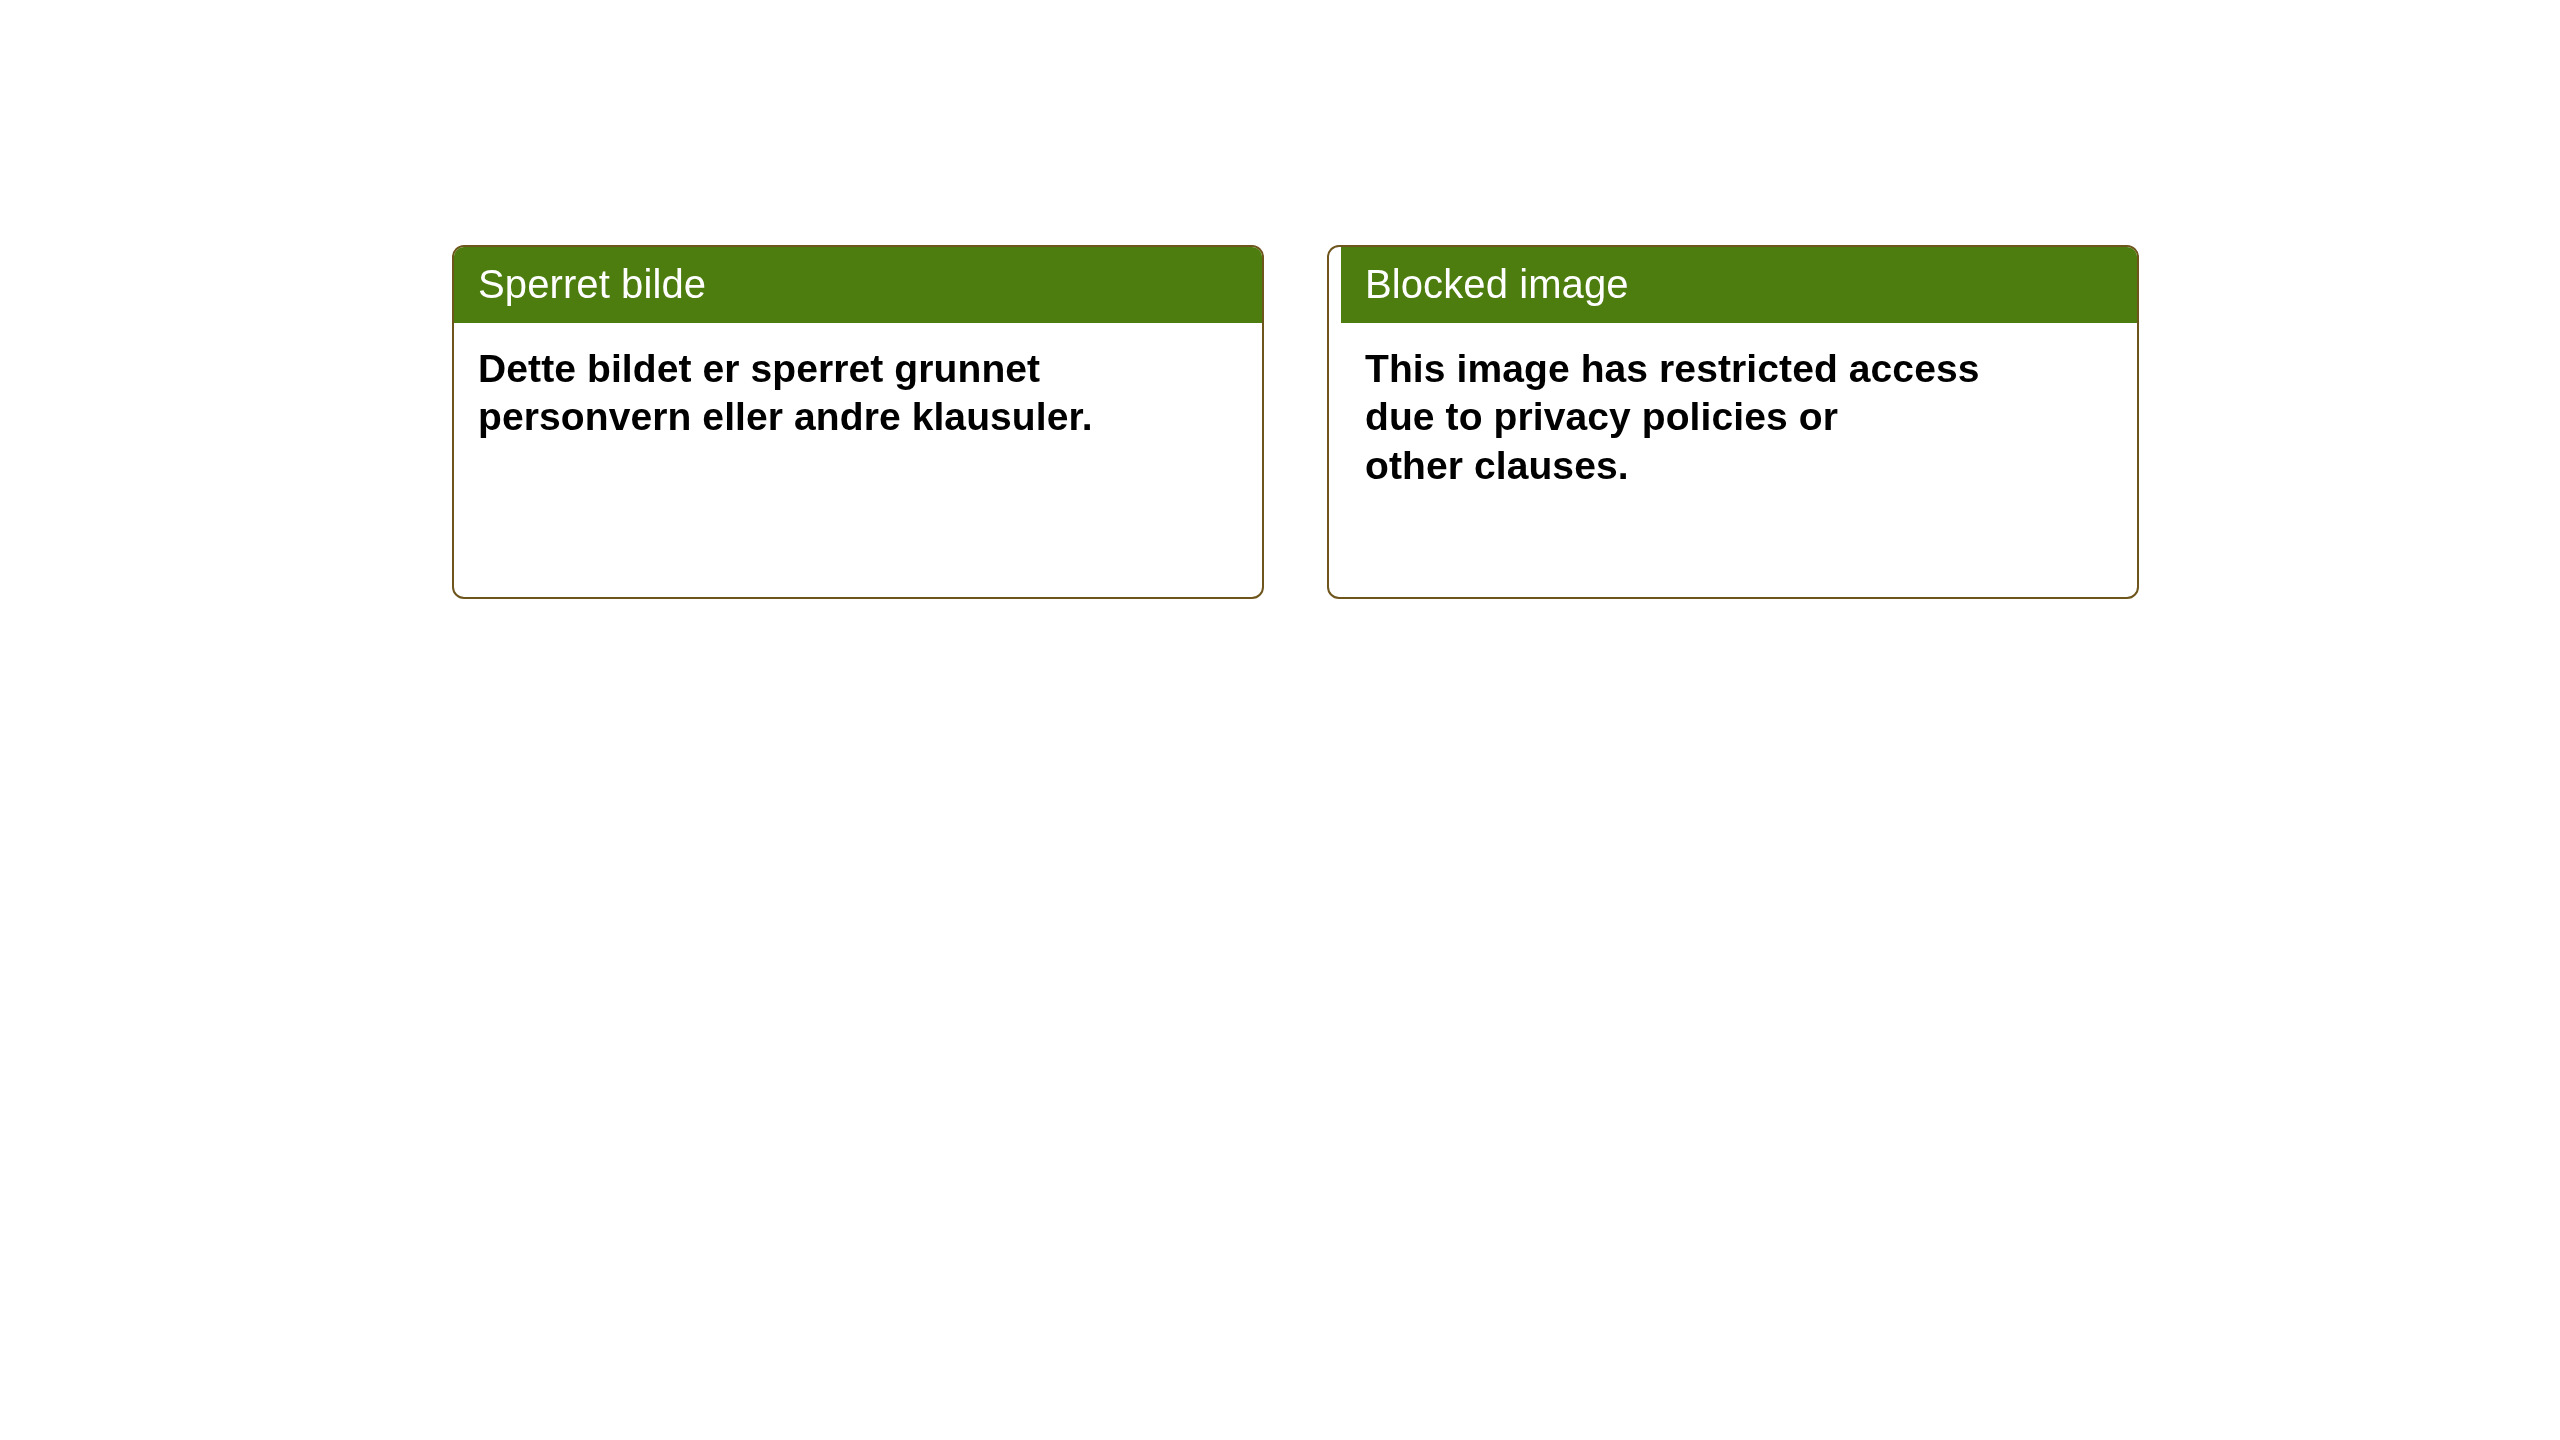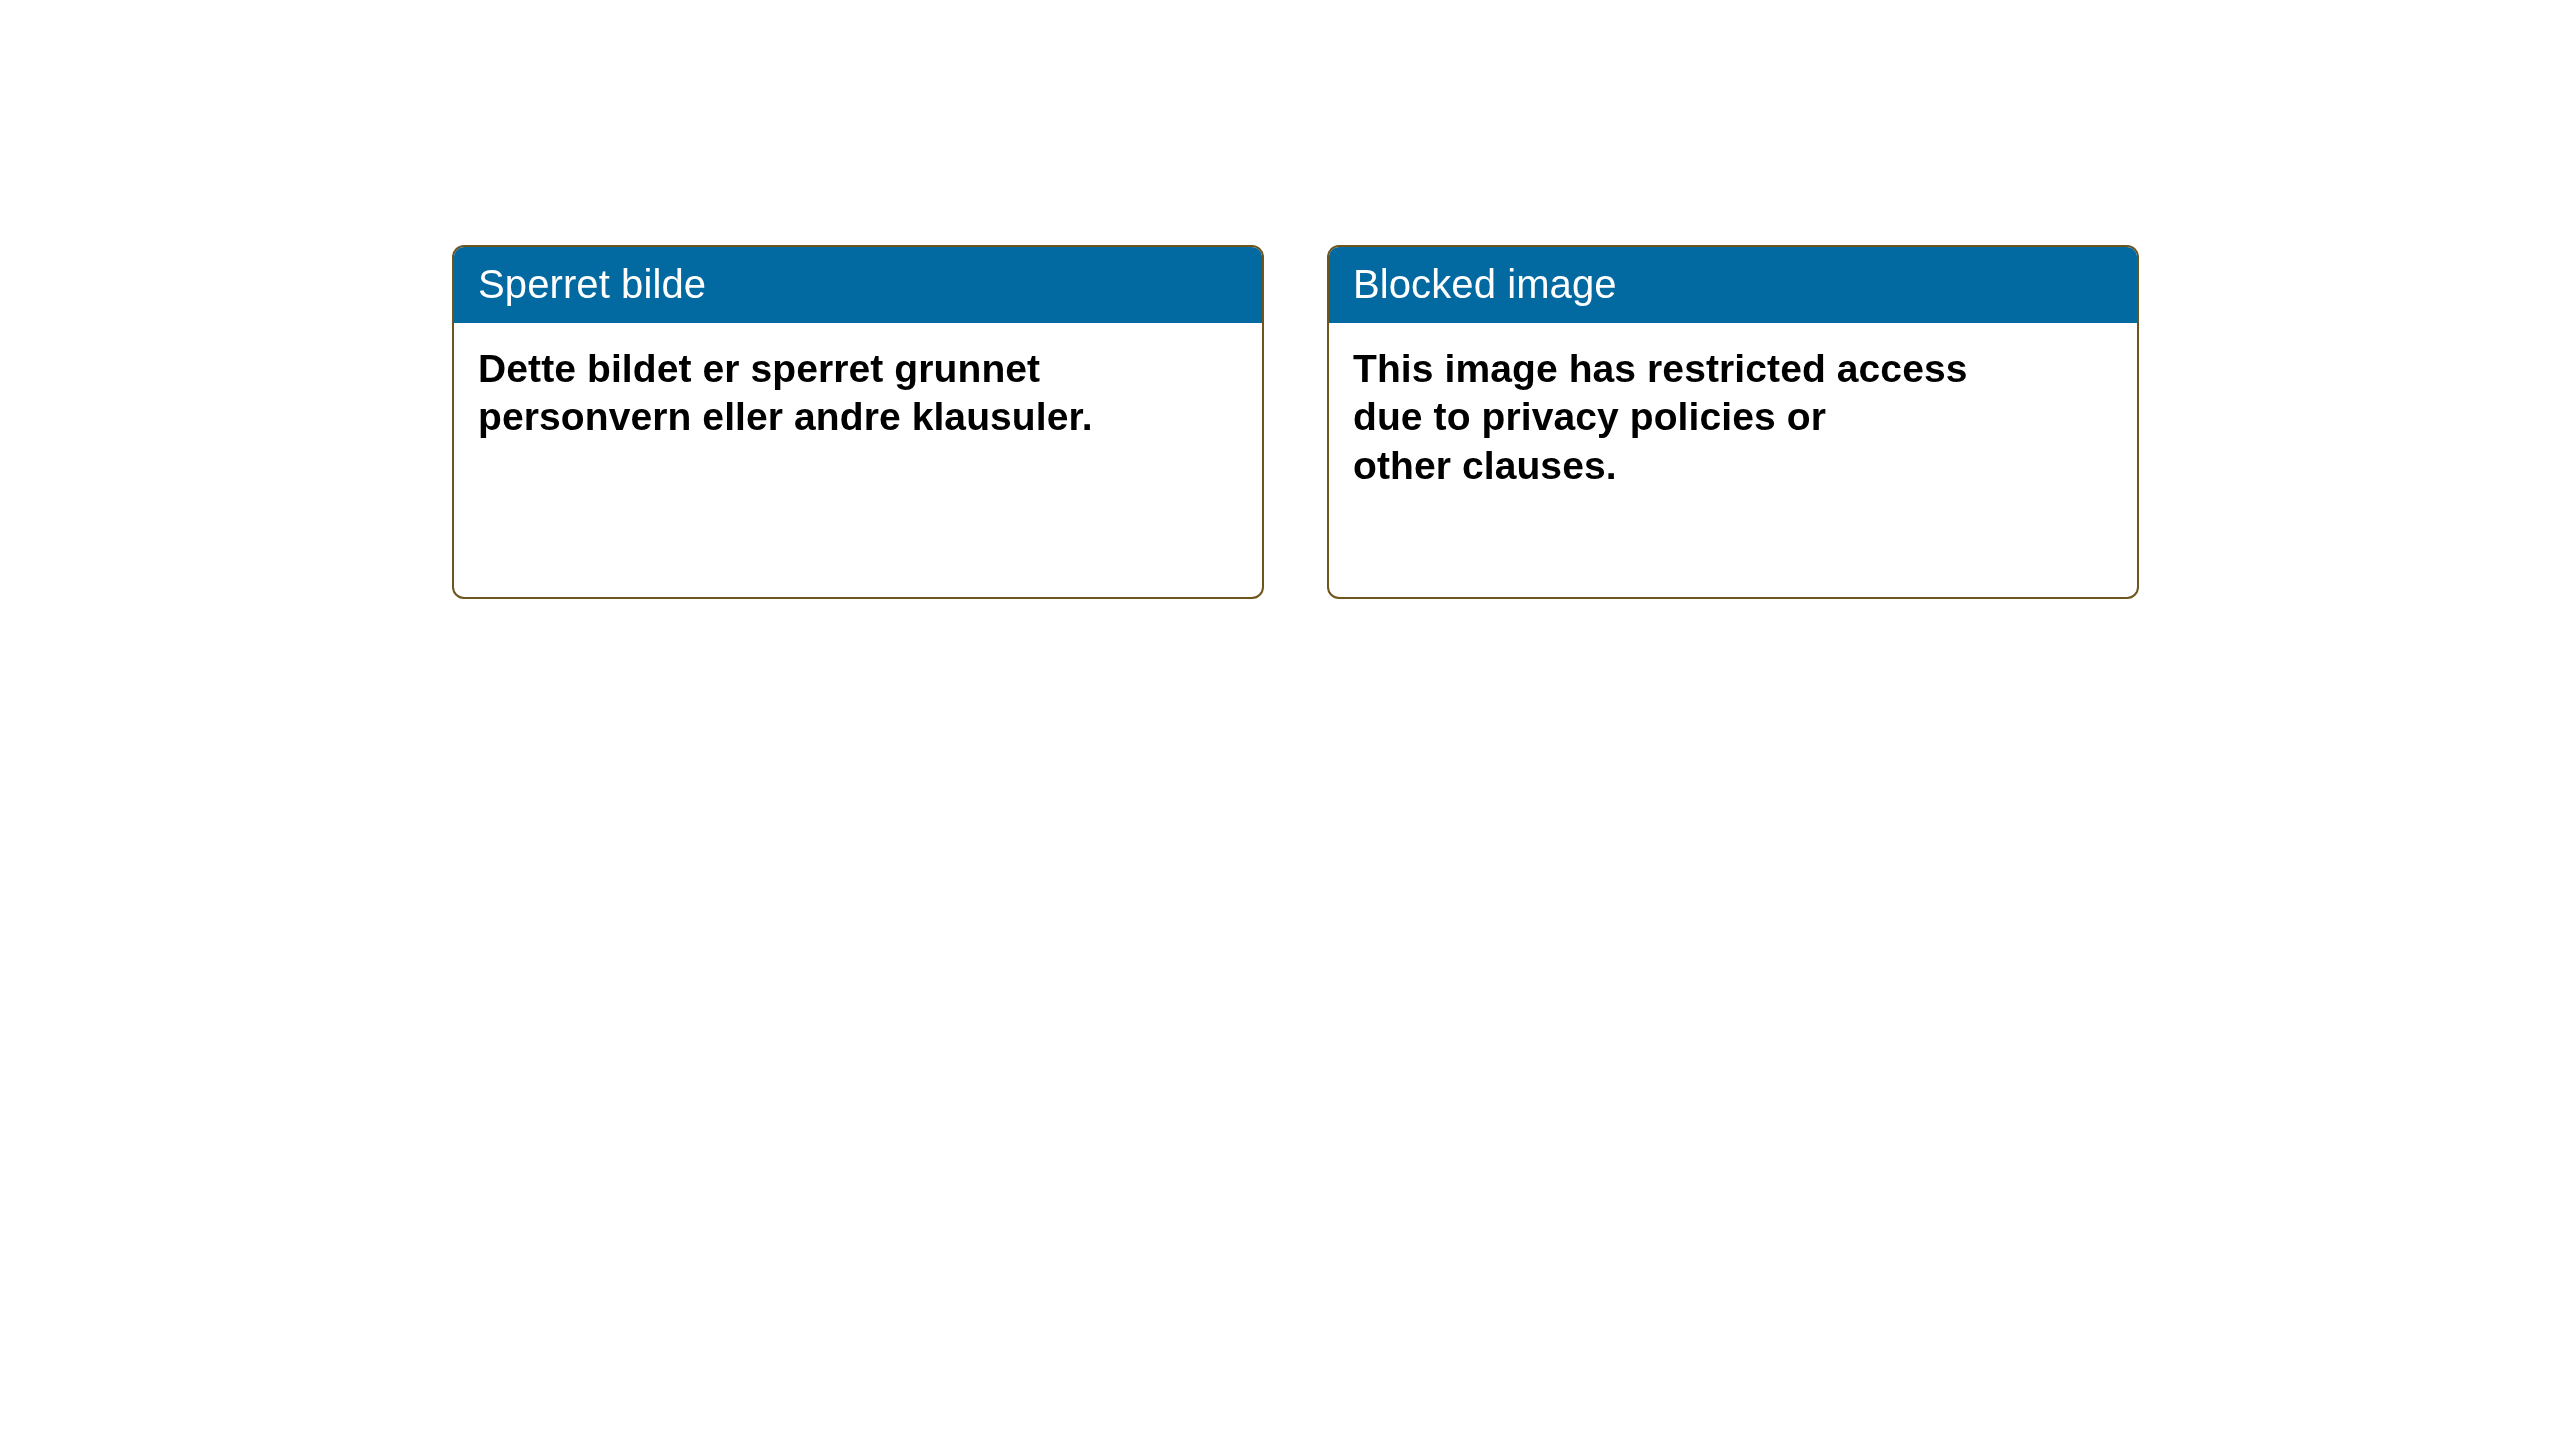--- a/index.html
+++ b/index.html
@@ -29,23 +29,24 @@
     border-radius: 12px;
     overflow: hidden;
   }
   .panel-blocked-no {
     width: 812px;
     height: 354px;
   }
   .panel-blocked-en {
     width: 812px;
     height: 354px;
+    padding-left: 12px;
   }
   .panel-header {
-    background: #0369a1;
+    background: #4d7c0f;
     color: #ffffff;
     font-size: 40px;
     line-height: 1.0;
     padding: 17px 24px 19px 24px;
     letter-spacing: 0.1px;
   }
   .panel-body {
     padding: 22px 24px 24px 24px;
     color: #000000;
     font-size: 39px;

